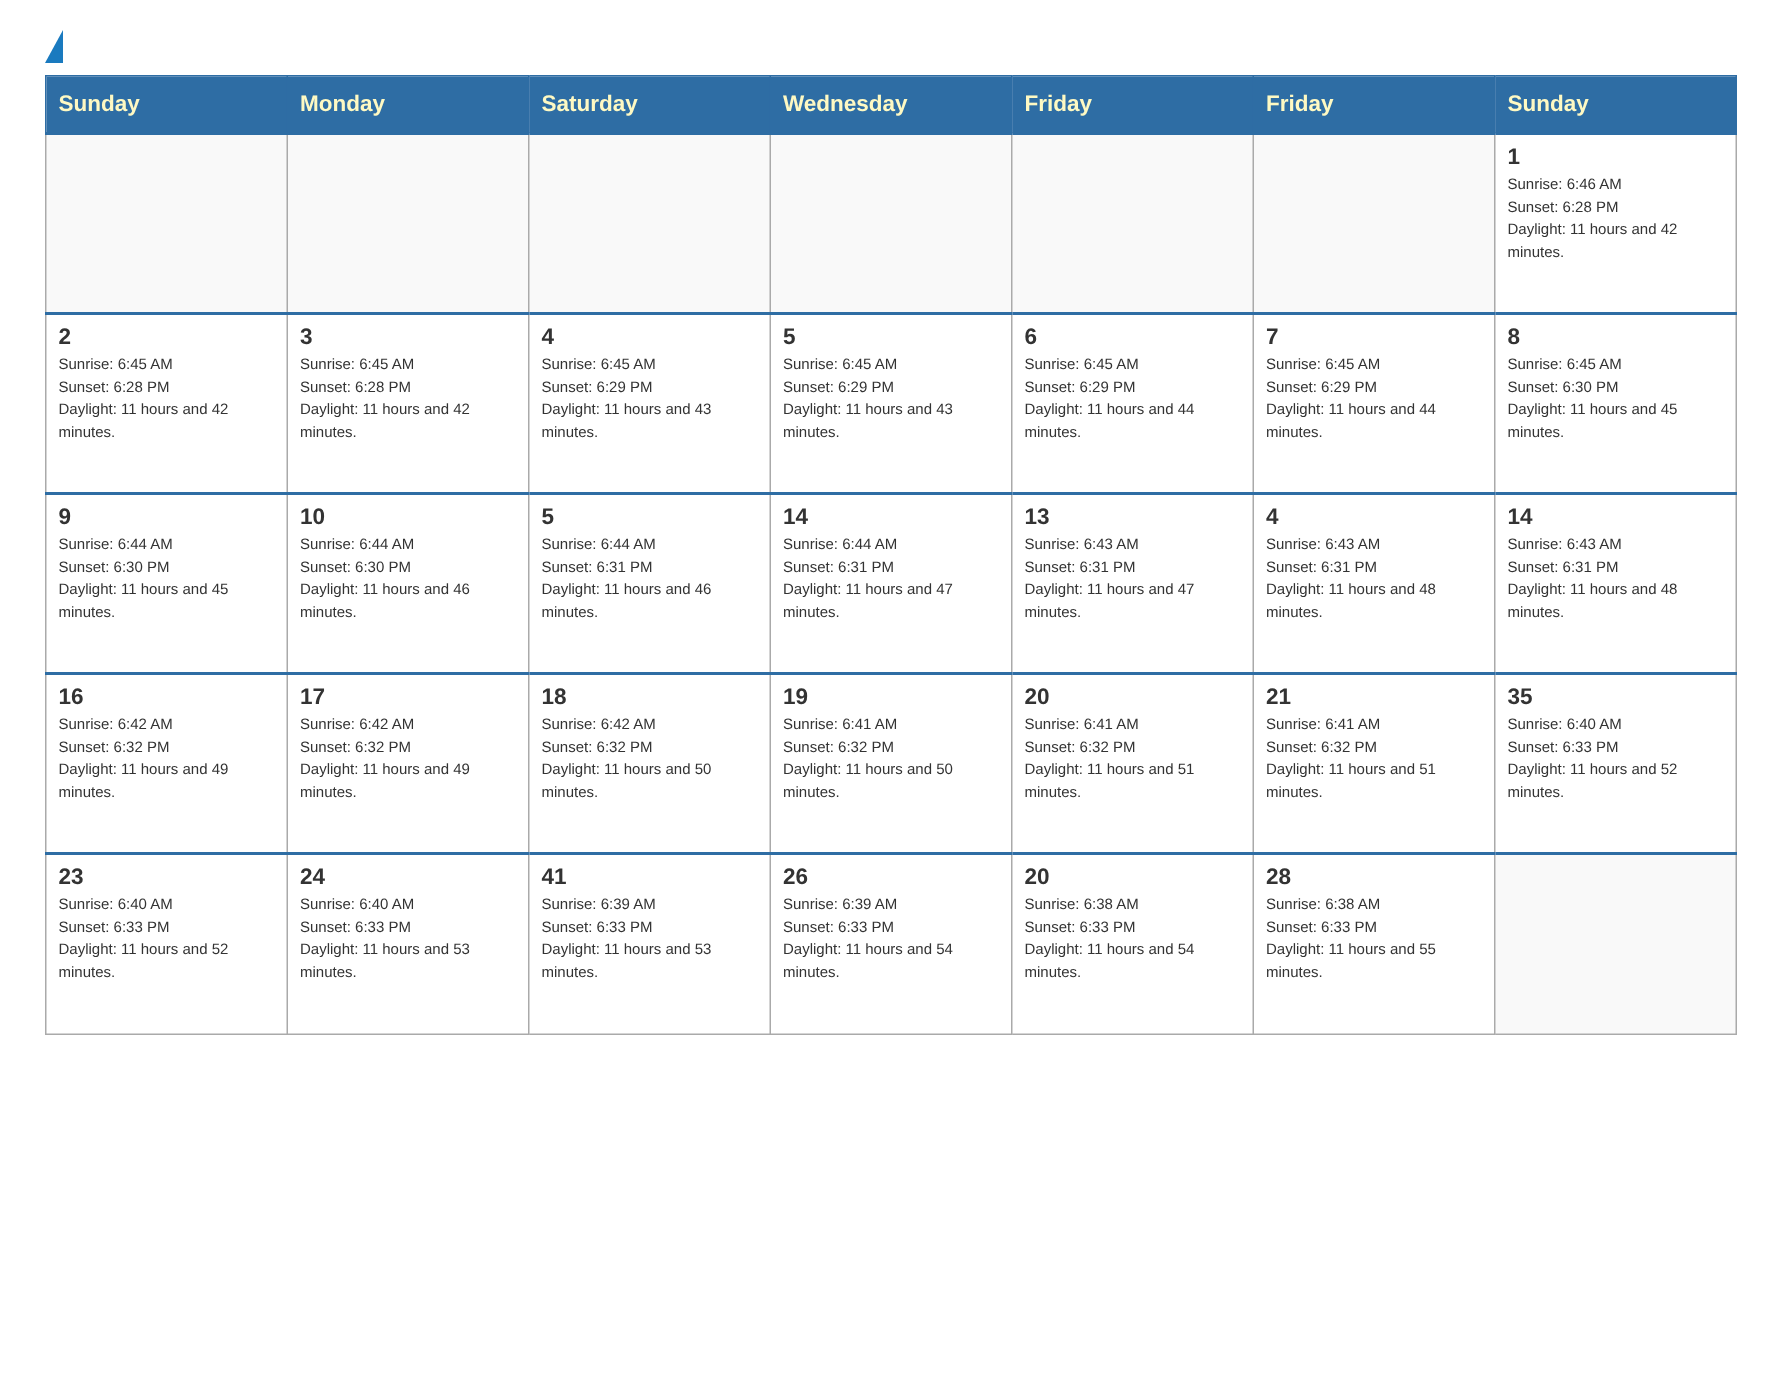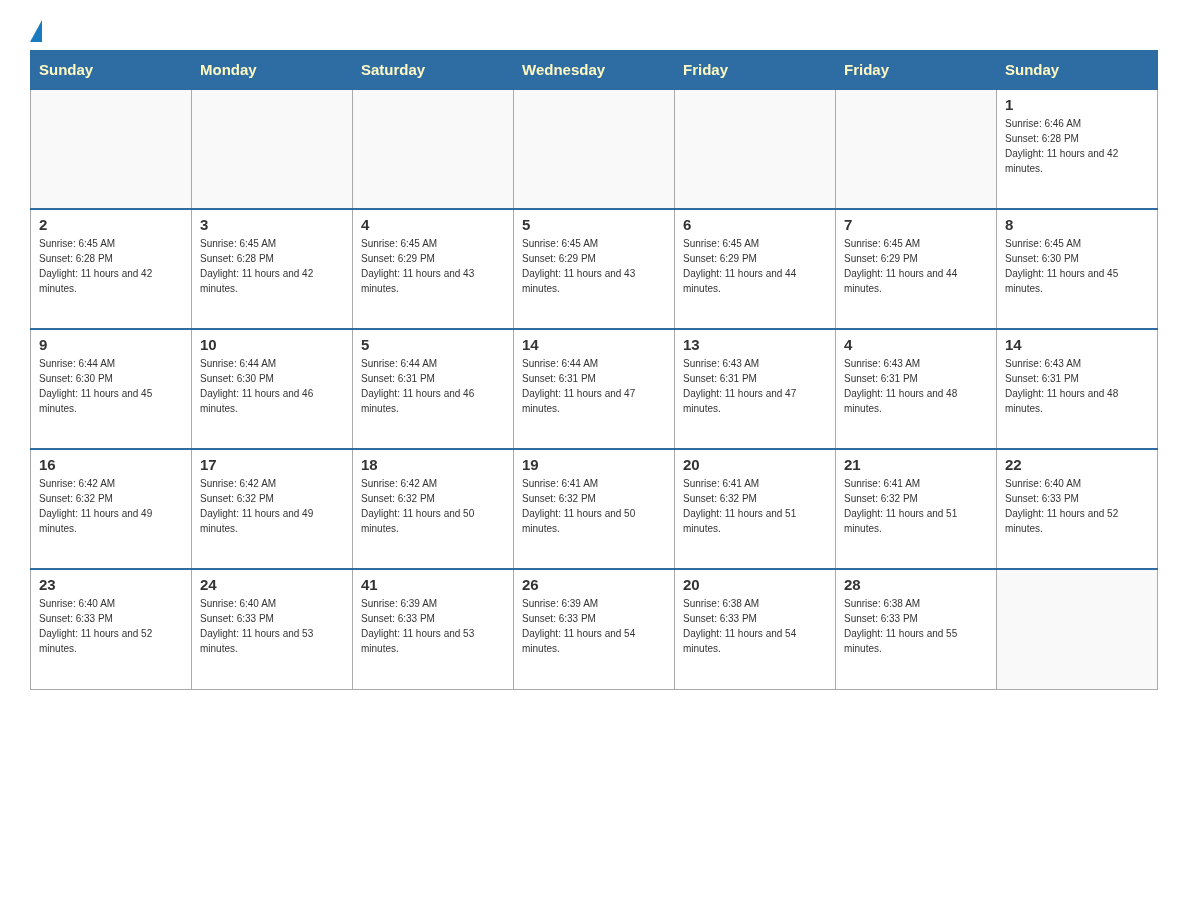--- a/index.html
+++ b/index.html
@@ -265,21 +265,21 @@
 Sunset: 6:32 PM
 Daylight: 11 hours and 51 minutes.</div>
         </td>
         <td>
           <span class="day-num">21</span>
           <div class="day-info" style="white-space: pre-line;">Sunrise: 6:41 AM
 Sunset: 6:32 PM
 Daylight: 11 hours and 51 minutes.</div>
         </td>
         <td>
-          <span class="day-num">22</span>
+          <span class="day-num">35</span>
           <div class="day-info" style="white-space: pre-line;">Sunrise: 6:40 AM
 Sunset: 6:33 PM
 Daylight: 11 hours and 52 minutes.</div>
         </td>
       </tr>
       <tr class="week-row">
         <td>
           <span class="day-num">23</span>
           <div class="day-info" style="white-space: pre-line;">Sunrise: 6:40 AM
 Sunset: 6:33 PM

